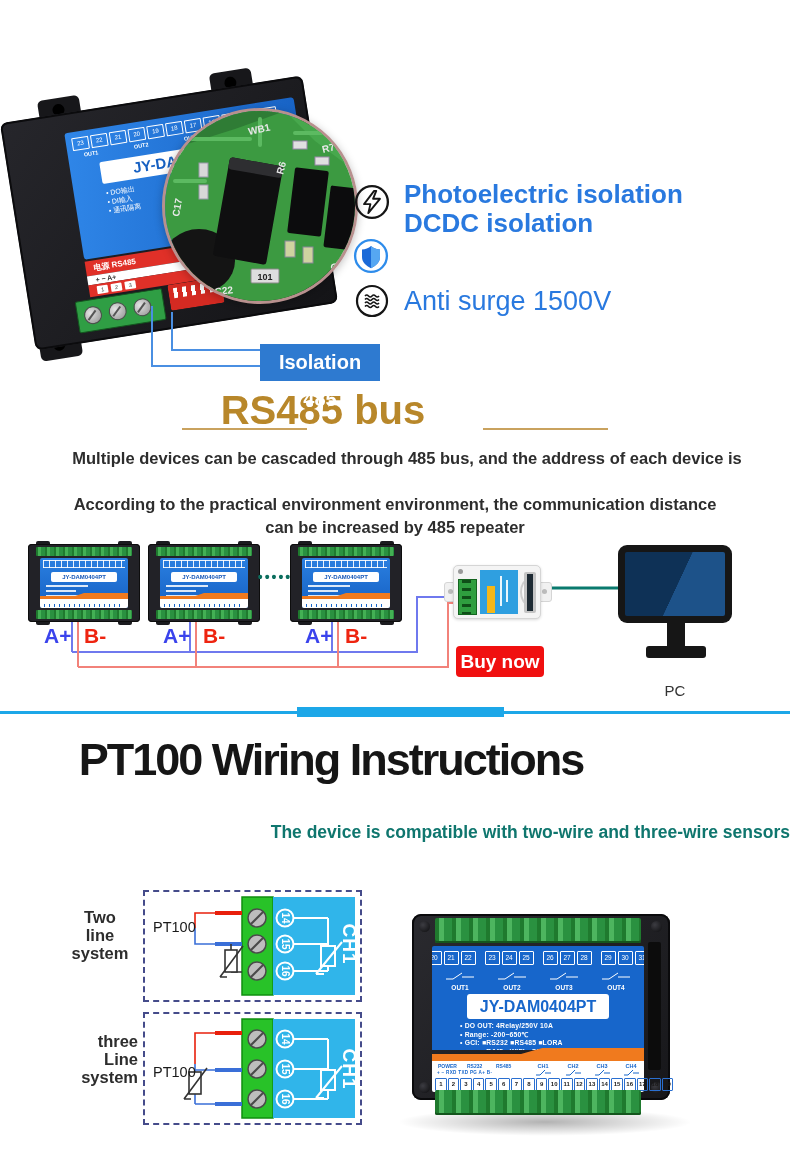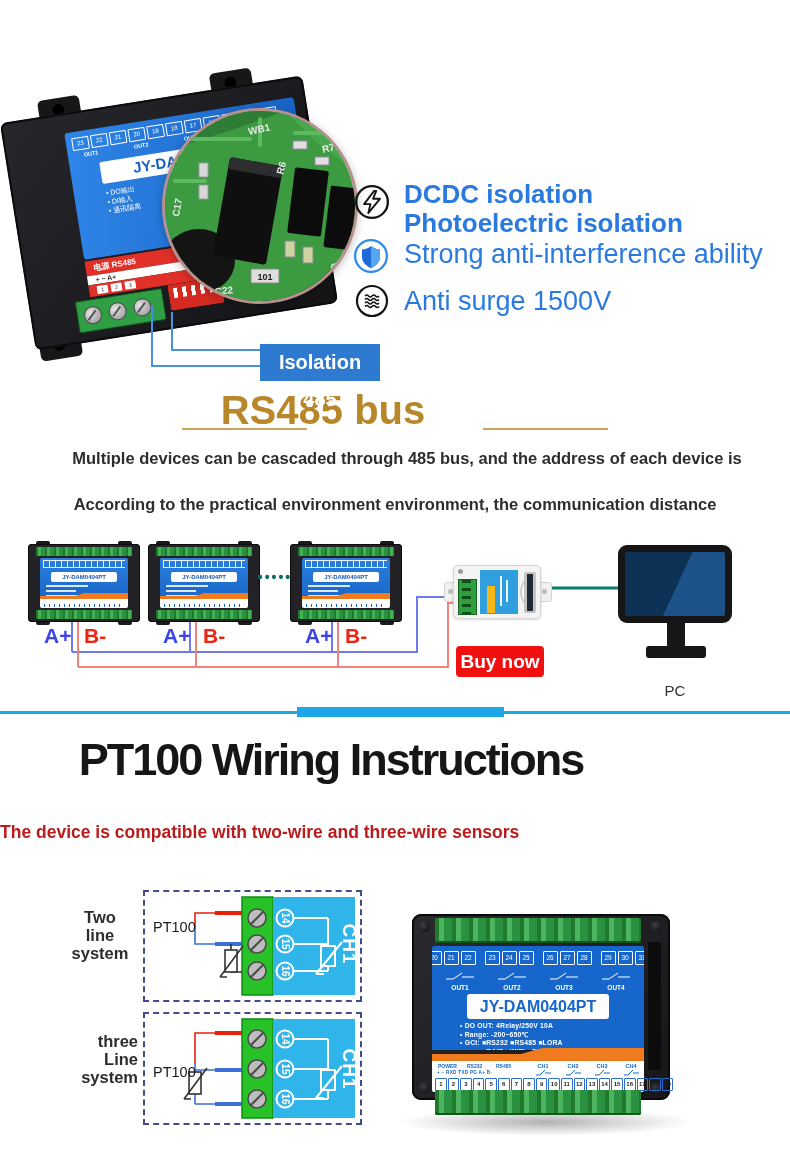--- a/index.html
+++ b/index.html
@@ -96,21 +96,21 @@
   .monscr{width:100%;height:100%;border-radius:2px;background:linear-gradient(115deg,#0e3156 52%,#1d5289 52.3%);}
   .monneck{position:absolute;left:667px;top:621px;width:18px;height:27px;background:#161616;z-index:3;}
   .monbase{position:absolute;left:646px;top:646px;width:60px;height:12px;background:#161616;border-radius:3px;z-index:3;}
   .pclabel{position:absolute;left:618px;top:682px;width:114px;text-align:center;font-size:15px;color:#333;z-index:3;}
 
   .divthin{position:absolute;left:0;top:711px;width:790px;height:3px;background:#1da7e8;}
   .divthick{position:absolute;left:297px;top:707px;width:207px;height:10px;background:#1da7e8;}
 
   
   .pthead{position:absolute;left:0;top:734px;width:662px;text-align:center;font-size:45px;font-weight:bold;color:#161616;letter-spacing:-2px;}
-  .ptsub{position:absolute;left:0;top:822px;width:790px;text-align:left;font-size:17.5px;font-weight:bold;color:#b91c1c;}
+  .ptsub{position:absolute;left:0;top:822px;width:790px;text-align:right;font-size:17.5px;font-weight:bold;color:#0f766e;}
   .dlabel{position:absolute;left:62px;width:76px;text-align:right;font-size:16.5px;line-height:18px;font-weight:bold;color:#2d2d2d;}
   .dbox{position:absolute;left:143px;width:219px;border:2px dashed #454b8a;box-sizing:border-box;background:#fff;}
 
   
   .pd{position:absolute;left:405px;top:890px;width:280px;height:250px;z-index:1;}
   .pdshadow{position:absolute;left:-8px;top:218px;width:296px;height:28px;
             background:radial-gradient(ellipse at center,rgba(0,0,0,.30),rgba(0,0,0,0) 70%);}
   .pdbody{position:absolute;left:7px;top:24px;width:258px;height:186px;background:linear-gradient(135deg,#2a2a2f,#17171a);border-radius:9px;box-shadow:inset 0 0 0 2px #0a0a0c;}
   .pdscrew{position:absolute;width:11px;height:11px;border-radius:50%;background:radial-gradient(circle at 35% 35%,#3c3c42,#0c0c0e);}
   .pdslot{position:absolute;left:243px;top:52px;width:13px;height:128px;background:#0c0c0c;border-radius:2px;}
@@ -219,32 +219,29 @@
       <text transform="translate(50,184) rotate(-6)" font-size="10" font-weight="bold" fill="#e8e8e8">C22</text>
     </svg>
   </div>
 
 
   <svg class="ficon" style="left:354px;top:184px;" width="36" height="36" viewBox="0 0 34 34">
     <circle cx="17" cy="17" r="15" fill="none" stroke="#151515" stroke-width="2.2"></circle>
     <path d="M19,6.5 L9.5,19 H15.5 L13.5,27.5 L24.5,14 H18 L21,6.5 Z" fill="none" stroke="#151515" stroke-width="1.8" stroke-linejoin="round"></path>
   </svg>
   <div class="feat" style="left:404px;top:180px;">
+    <div class="t bold">Photoelectric isolation</div>
     <div class="t bold">DCDC isolation</div>
-    <div class="t bold">Photoelectric isolation</div>
   </div>
 
   <svg class="ficon" style="left:353px;top:238px;" width="36" height="36" viewBox="0 0 34 34">
     <circle cx="17" cy="17" r="15" fill="none" stroke="#2e8ceb" stroke-width="2.2"></circle>
     <path d="M17,7.5 C19.3,9.6 22.4,10.8 25.5,10.8 V18 C25.5,23 21.5,26.3 17,28.5 C12.5,26.3 8.5,23 8.5,18 V10.8 C11.6,10.8 14.7,9.6 17,7.5 Z" fill="#1b6ad8"></path>
     <path d="M17,7.5 C19.3,9.6 22.4,10.8 25.5,10.8 V18 C25.5,23 21.5,26.3 17,28.5 Z" fill="#56a7f2"></path>
   </svg>
-  <div class="feat" style="left:404px;top:240px;">
-    <div class="t" style="font-size:27px;">Strong anti-interference ability</div>
-  </div>
 
   <svg class="ficon" style="left:355px;top:284px;" width="34" height="34" viewBox="0 0 34 34">
     <circle cx="17" cy="17" r="15" fill="none" stroke="#151515" stroke-width="2.2"></circle>
     <g stroke="#151515" stroke-width="1.5" fill="none">
       <path d="M10,12 q1.7,-2.2 3.5,0 t3.5,0 t3.5,0 t3.5,0"></path>
       <path d="M10,15.5 q1.7,-2.2 3.5,0 t3.5,0 t3.5,0 t3.5,0"></path>
       <path d="M10,19 q1.7,-2.2 3.5,0 t3.5,0 t3.5,0 t3.5,0"></path>
       <path d="M10,22.5 q1.7,-2.2 3.5,0 t3.5,0 t3.5,0 t3.5,0"></path>
     </g>
   </svg>
@@ -253,20 +250,21 @@
   </div>
 
   <div class="isobox">Isolation 485</div>
 
   <div class="goldhead">RS485 bus</div>
   <div class="hline" style="left:182px;"></div>
   <div class="hline" style="left:483px;"></div>
 
   <div class="busp" style="top:449px;margin-left:12px;">Multiple devices can be cascaded through 485 bus, and the address of each device is</div>
   <div class="busp" style="top:495px;">According to the practical environment environment, the communication distance</div>
+  <div class="busp" style="top:518px;">can be increased by 485 repeater</div>
 
   <div class="mm" style="left:28px;top:544px;">
     <div class="mmear" style="left:8px;top:-3px;"></div>
     <div class="mmear" style="right:8px;top:-3px;"></div>
     <div class="mmear" style="left:8px;bottom:-3px;"></div>
     <div class="mmear" style="right:8px;bottom:-3px;"></div>
     <div class="mmbody"></div>
     <div class="mmgs" style="top:3px;"></div>
     <div class="mmgs" style="bottom:3px;"></div>
     <div class="mmbp">

